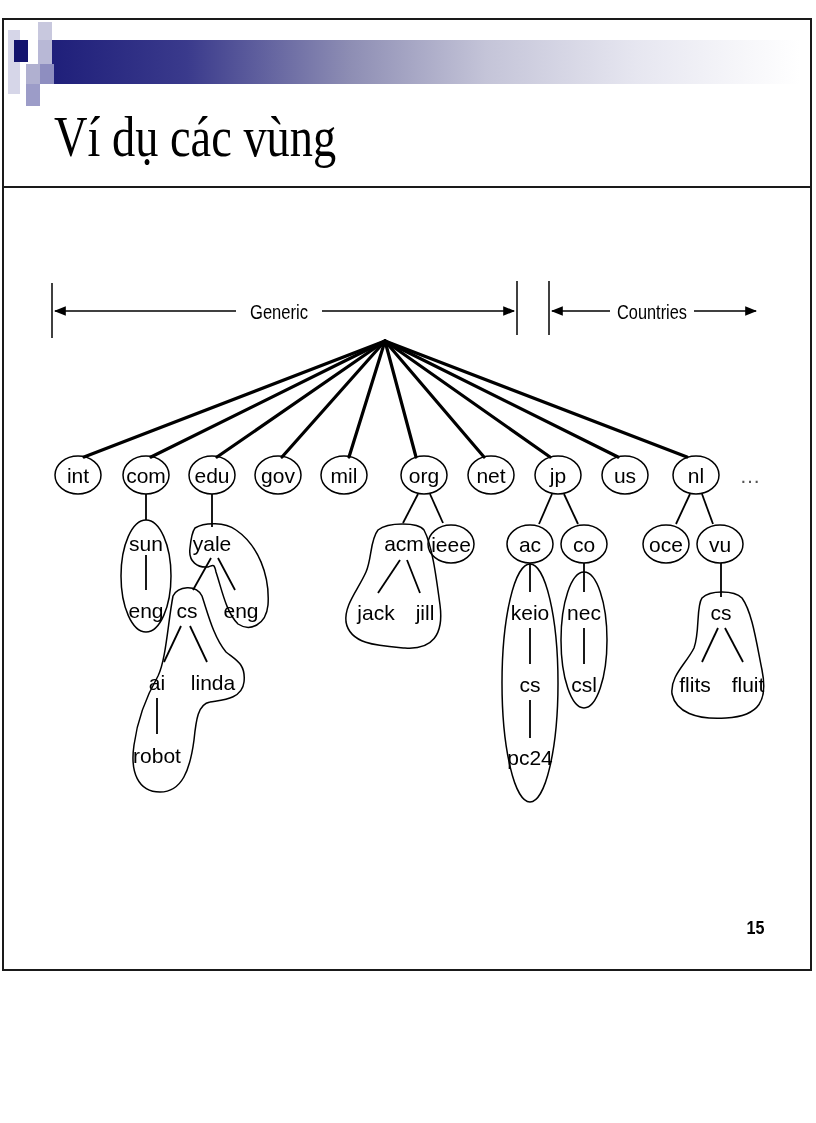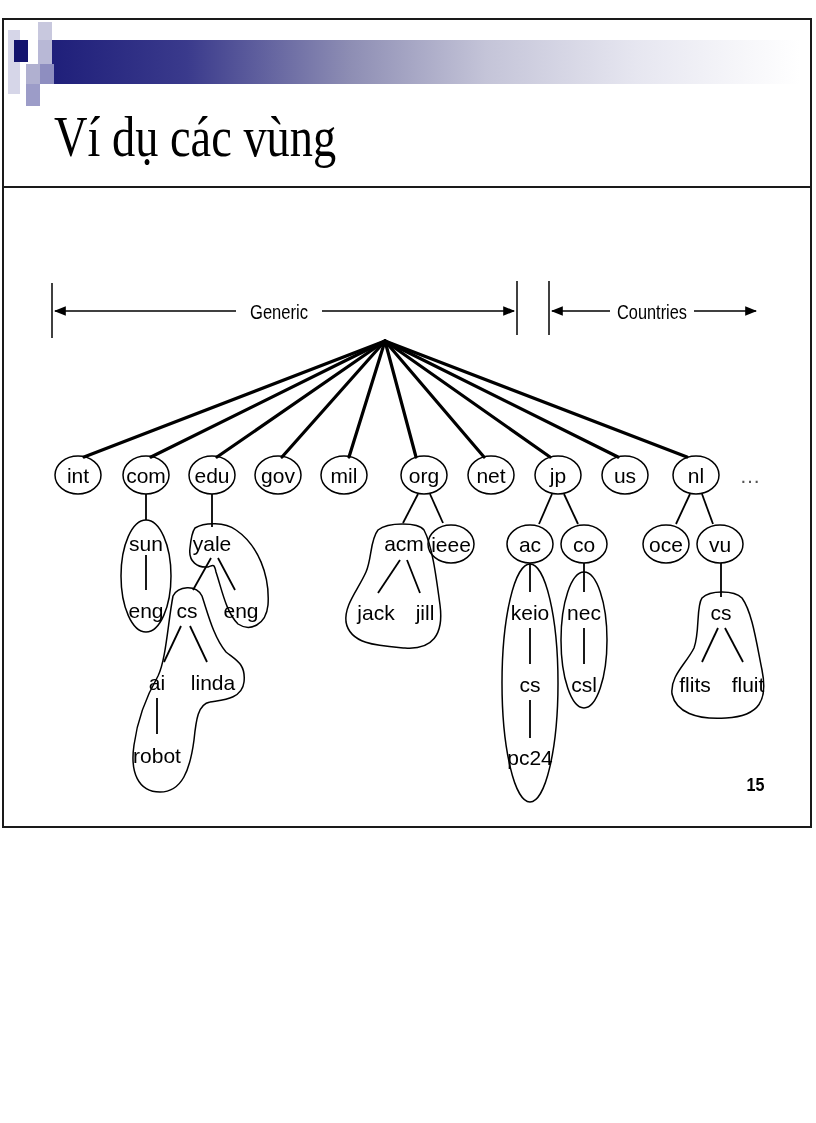--- a/index.html
+++ b/index.html
@@ -1,17 +1,17 @@
 <!DOCTYPE html>
 <html><head>
 <meta charset="utf-8">
 <style>
   html, body { margin:0; padding:0; background:#ffffff; }
   body { width:816px; height:1123px; position:relative; overflow:hidden; font-family:"Liberation Sans", sans-serif; }
-  .slide { position:absolute; left:2px; top:18px; width:810px; height:810px; border:2px solid #1a1a1a; box-sizing:border-box; background:#fff; }
+  .slide { position:absolute; left:2px; top:18px; width:810px; height:953px; border:2px solid #1a1a1a; box-sizing:border-box; background:#fff; }
   .header-sep { position:absolute; left:0; right:0; top:166px; height:0; border-top:2px solid #1a1a1a; }
   .banner { position:absolute; left:48px; top:20px; width:748px; height:44px;
     background:linear-gradient(90deg,#1f1f7a 0%,#3a3a8c 18%,#8e8eb4 40%,#c4c4d8 58%,#e6e6f0 78%,#ffffff 100%); }
   .sq { position:absolute; }
   .title { position:absolute; left:50px; top:88px; font-family:"Liberation Serif", serif; font-size:58px; line-height:1; color:#000; transform:scaleX(0.8); transform-origin:left top; white-space:nowrap; }
   .page-num { position:absolute; right:44px; bottom:30px; font-family:"Liberation Sans", sans-serif; font-weight:bold; font-size:19px; color:#000; transform:scaleX(0.85); }
   svg.diagram { position:absolute; left:0; top:0; }
   svg text { font-family:"Liberation Sans", sans-serif; font-size:21px; fill:#000; }
 </style>
 </head>

